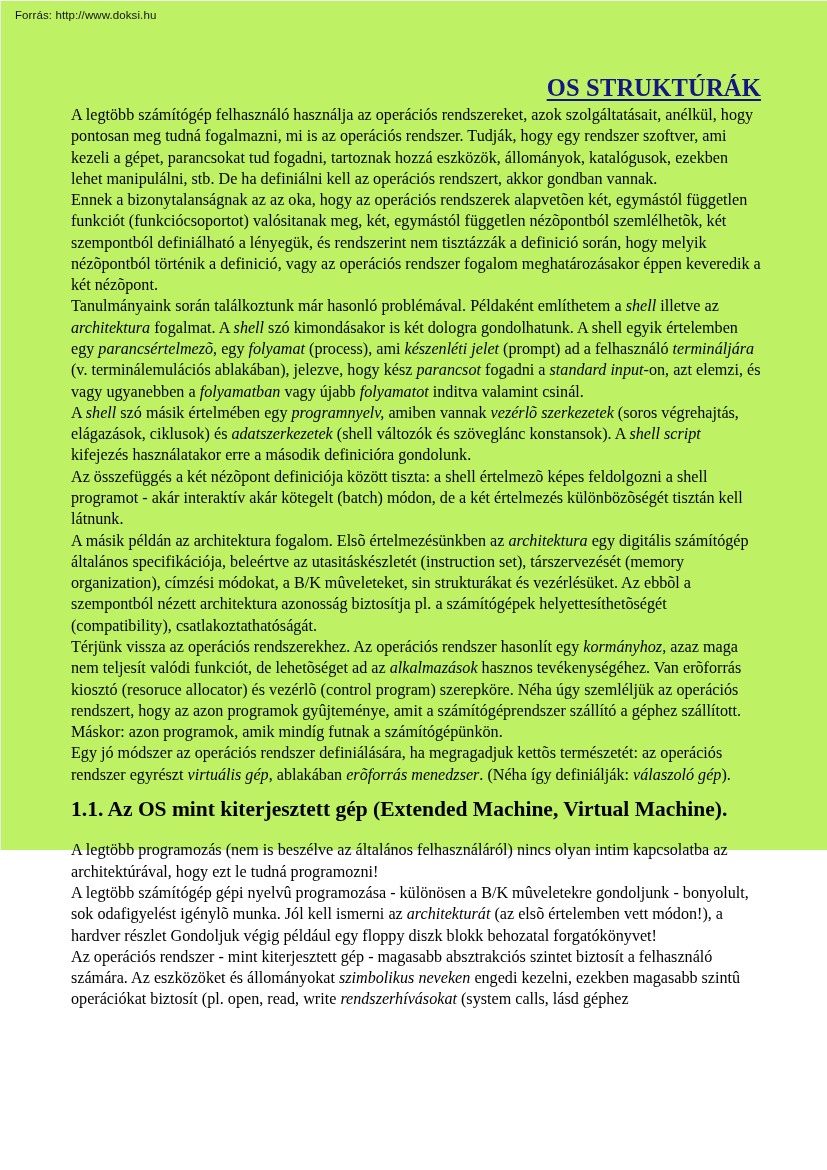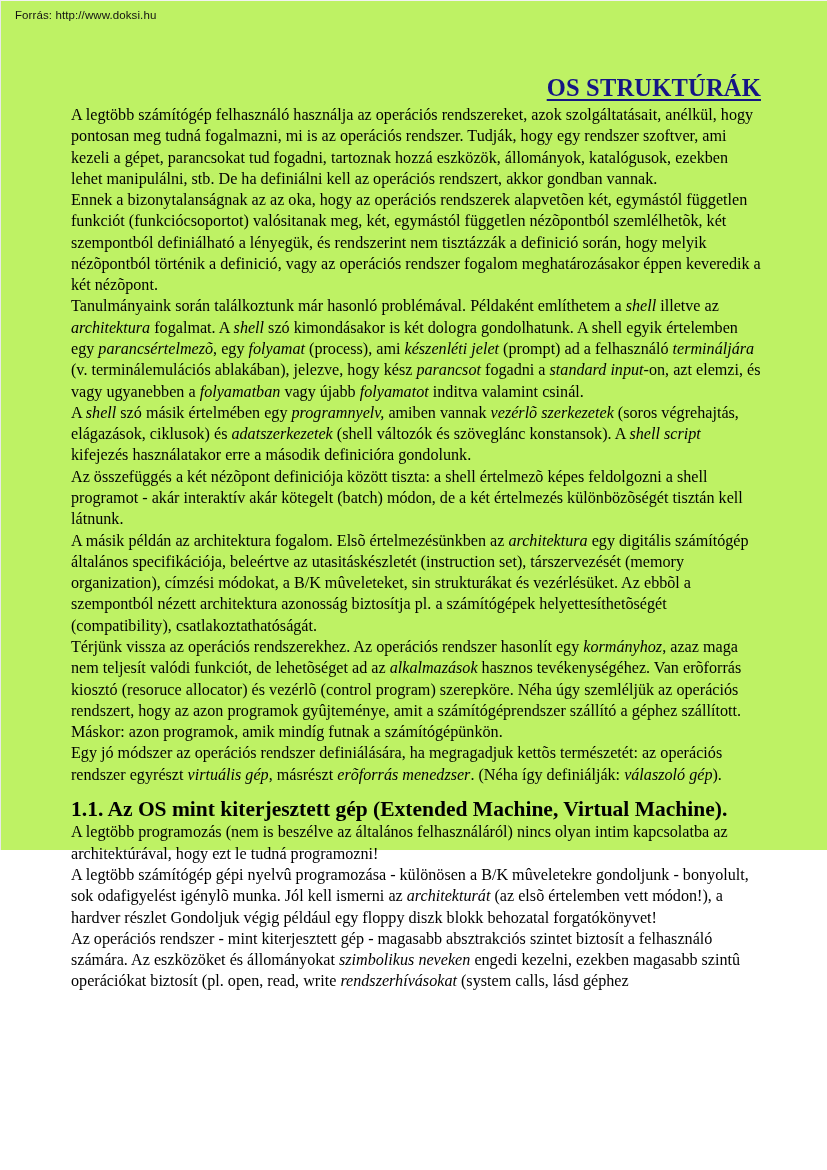--- a/index.html
+++ b/index.html
@@ -69,21 +69,21 @@
     color: #000000;
     line-height: 1.14;
     text-align: left;
   }
   h2.section-heading .u {
     text-decoration: underline;
     text-underline-offset: 2px;
   }
 
   h2.section-heading.sub {
-    margin: 12px 0 0 0;
+    margin: 12px 0 18px 0;
     font-size: 21.5px;
     line-height: 1.14;
   }
 
   p.body-par {
     margin: 0;
     font-size: 16.15px;
     line-height: 1.318;
     text-align: left;
     color: #000000;
@@ -101,20 +101,20 @@
 
   <div id="content">
       <h1 id="doc-title"><span class="u">OS STRUKTÚRÁK</span></h1>
       <p class="body-par"><span>A legtöbb számítógép felhasználó használja az operációs rendszereket, azok szolgáltatásait, anélkül, hogy pontosan meg tudná fogalmazni, mi is az operációs rendszer. Tudják, hogy egy rendszer szoftver, ami kezeli a gépet, parancsokat tud fogadni, tartoznak hozzá eszközök, állományok, katalógusok, ezekben lehet manipulálni, stb. De ha definiálni kell az operációs rendszert, akkor gondban vannak.</span></p>
       <p class="body-par"><span>Ennek a bizonytalanságnak az az oka, hogy az operációs rendszerek alapvetõen két, egymástól független funkciót (funkciócsoportot) valósitanak meg, két, egymástól független nézõpontból szemlélhetõk, két szempontból definiálható a lényegük, és rendszerint nem tisztázzák a definició során, hogy melyik nézõpontból történik a definició, vagy az operációs rendszer fogalom meghatározásakor éppen keveredik a két nézõpont.</span></p>
       <p class="body-par"><span>Tanulmányaink során találkoztunk már hasonló problémával. Példaként említhetem a </span><em>shell</em><span> illetve az </span><em>architektura</em><span> fogalmat. A </span><em>shell</em><span> szó kimondásakor is két dologra gondolhatunk. A shell egyik értelemben egy </span><em>parancsértelmezõ</em><span>, egy </span><em>folyamat</em><span> (process), ami </span><em>készenléti jelet</em><span> (prompt) ad a felhasználó </span><em>termináljára</em><span> (v. terminálemulációs ablakában), jelezve, hogy kész </span><em>parancsot</em><span> fogadni a </span><em>standard input</em><span>-on, azt elemzi, és vagy ugyanebben a </span><em>folyamatban</em><span> vagy újabb </span><em>folyamatot</em><span> inditva valamint csinál.</span></p>
       <p class="body-par"><span>A </span><em>shell</em><span> szó másik értelmében egy </span><em>programnyelv,</em><span> amiben vannak </span><em>vezérlõ szerkezetek</em><span> (soros végrehajtás, elágazások, ciklusok) és </span><em>adatszerkezetek</em><span> (shell változók és szöveglánc konstansok). A </span><em>shell script</em><span> kifejezés használatakor erre a második definicióra gondolunk.</span></p>
       <p class="body-par"><span>Az összefüggés a két nézõpont definiciója között tiszta: a shell értelmezõ képes feldolgozni a shell programot - akár interaktív akár kötegelt (batch) módon, de a két értelmezés különbözõségét tisztán kell látnunk.</span></p>
       <p class="body-par"><span>A másik példán az architektura fogalom. Elsõ értelmezésünkben az </span><em>architektura</em><span> egy digitális számítógép általános specifikációja, beleértve az utasitáskészletét (instruction set), társzervezését (memory organization), címzési módokat, a B/K mûveleteket, sin strukturákat és vezérlésüket. Az ebbõl a szempontból nézett architektura azonosság biztosítja pl. a számítógépek helyettesíthetõségét (compatibility), csatlakoztathatóságát.</span></p>
       <p class="body-par"><span>Térjünk vissza az operációs rendszerekhez. Az operációs rendszer hasonlít egy </span><em>kormányhoz</em><span>, azaz maga nem teljesít valódi funkciót, de lehetõséget ad az </span><em>alkalmazások</em><span> hasznos tevékenységéhez. Van erõforrás kiosztó (resoruce allocator) és vezérlõ (control program) szerepköre. Néha úgy szemléljük az operációs rendszert, hogy az azon programok gyûjteménye, amit a számítógéprendszer szállító a géphez szállított. Máskor: azon programok, amik mindíg futnak a számítógépünkön.</span></p>
-      <p class="body-par"><span>Egy jó módszer az operációs rendszer definiálására, ha megragadjuk kettõs természetét: az operációs rendszer egyrészt </span><em>virtuális gép</em><span>, másrészt </span><em>erõforrás menedzser</em><span>. (Néha így definiálják: </span><em>válaszoló gép</em><span>).</span></p>
+      <p class="body-par"><span>Egy jó módszer az operációs rendszer definiálására, ha megragadjuk kettõs természetét: az operációs rendszer egyrészt </span><em>virtuális gép</em><span>, ablakában </span><em>erõforrás menedzser</em><span>. (Néha így definiálják: </span><em>válaszoló gép</em><span>).</span></p>
       <h2 class="section-heading sub"><span>1.1. Az OS mint kiterjesztett gép (Extended Machine, Virtual Machine).</span></h2>
       <p class="body-par"><span>A legtöbb programozás (nem is beszélve az általános felhasználáról) nincs olyan intim kapcsolatba az architektúrával, hogy ezt le tudná programozni!</span></p>
       <p class="body-par"><span>A legtöbb számítógép gépi nyelvû programozása - különösen a B/K mûveletekre gondoljunk - bonyolult, sok odafigyelést igénylõ munka. Jól kell ismerni az </span><em>architekturát</em><span> (az elsõ értelemben vett módon!), a hardver részlet Gondoljuk végig például egy floppy diszk blokk behozatal forgatókönyvet!</span></p>
       <p class="body-par"><span>Az operációs rendszer - mint kiterjesztett gép - magasabb absztrakciós szintet biztosít a felhasználó számára. Az eszközöket és állományokat </span><em>szimbolikus neveken</em><span> engedi kezelni, ezekben magasabb szintû operációkat biztosít (pl. open, read, write </span><em>rendszerhívásokat</em><span> (system calls, lásd géphez</span></p>
     </div>
 
 </div>
 
 </body></html>

